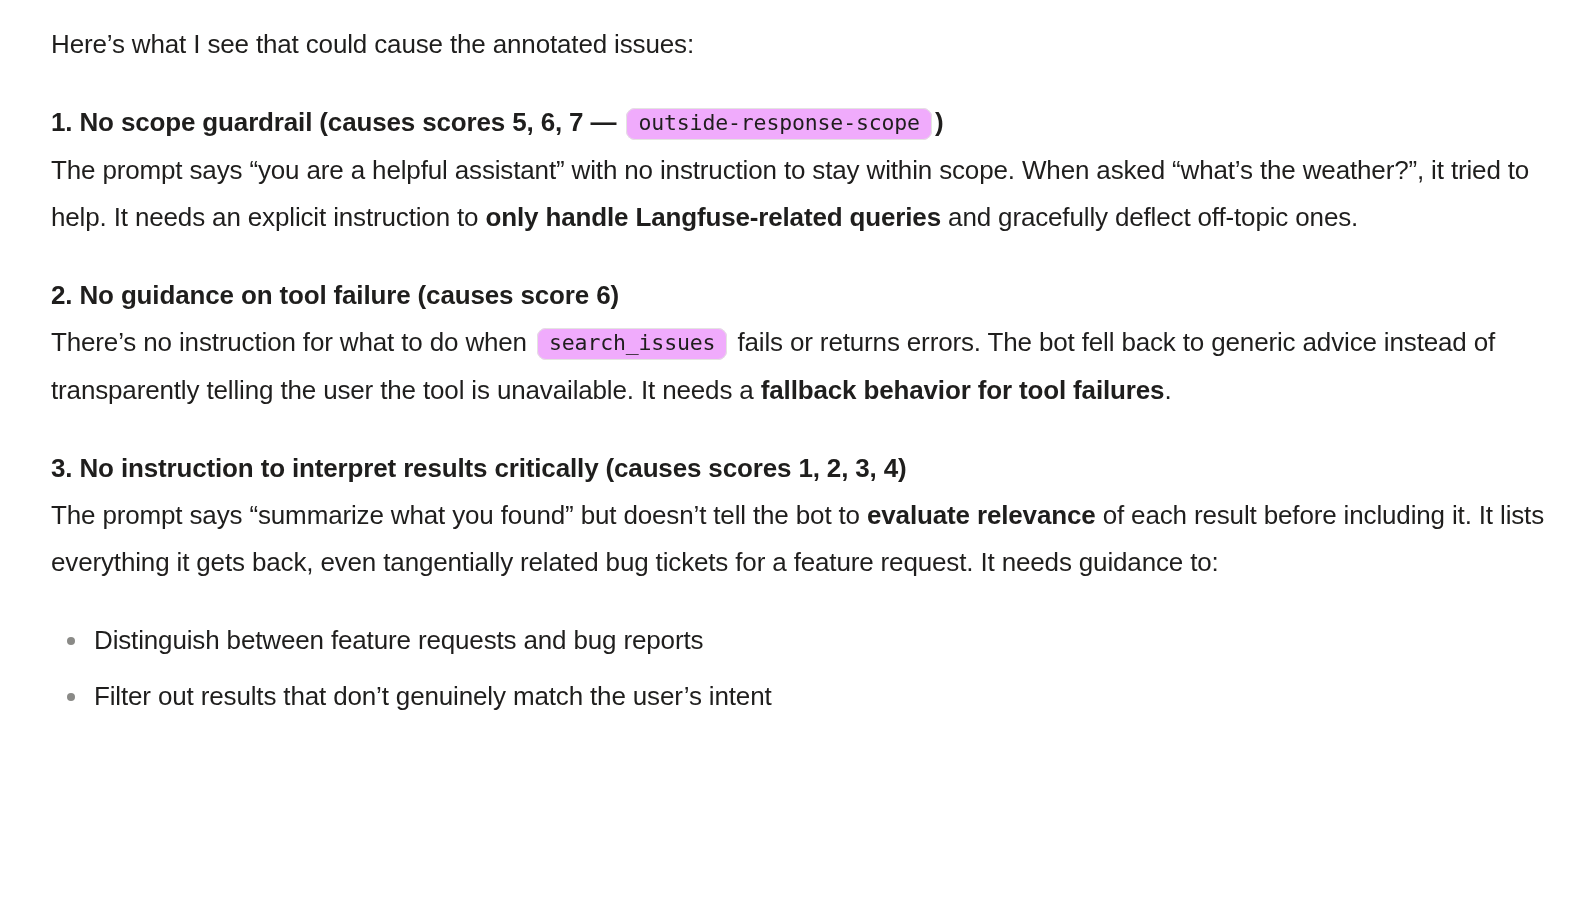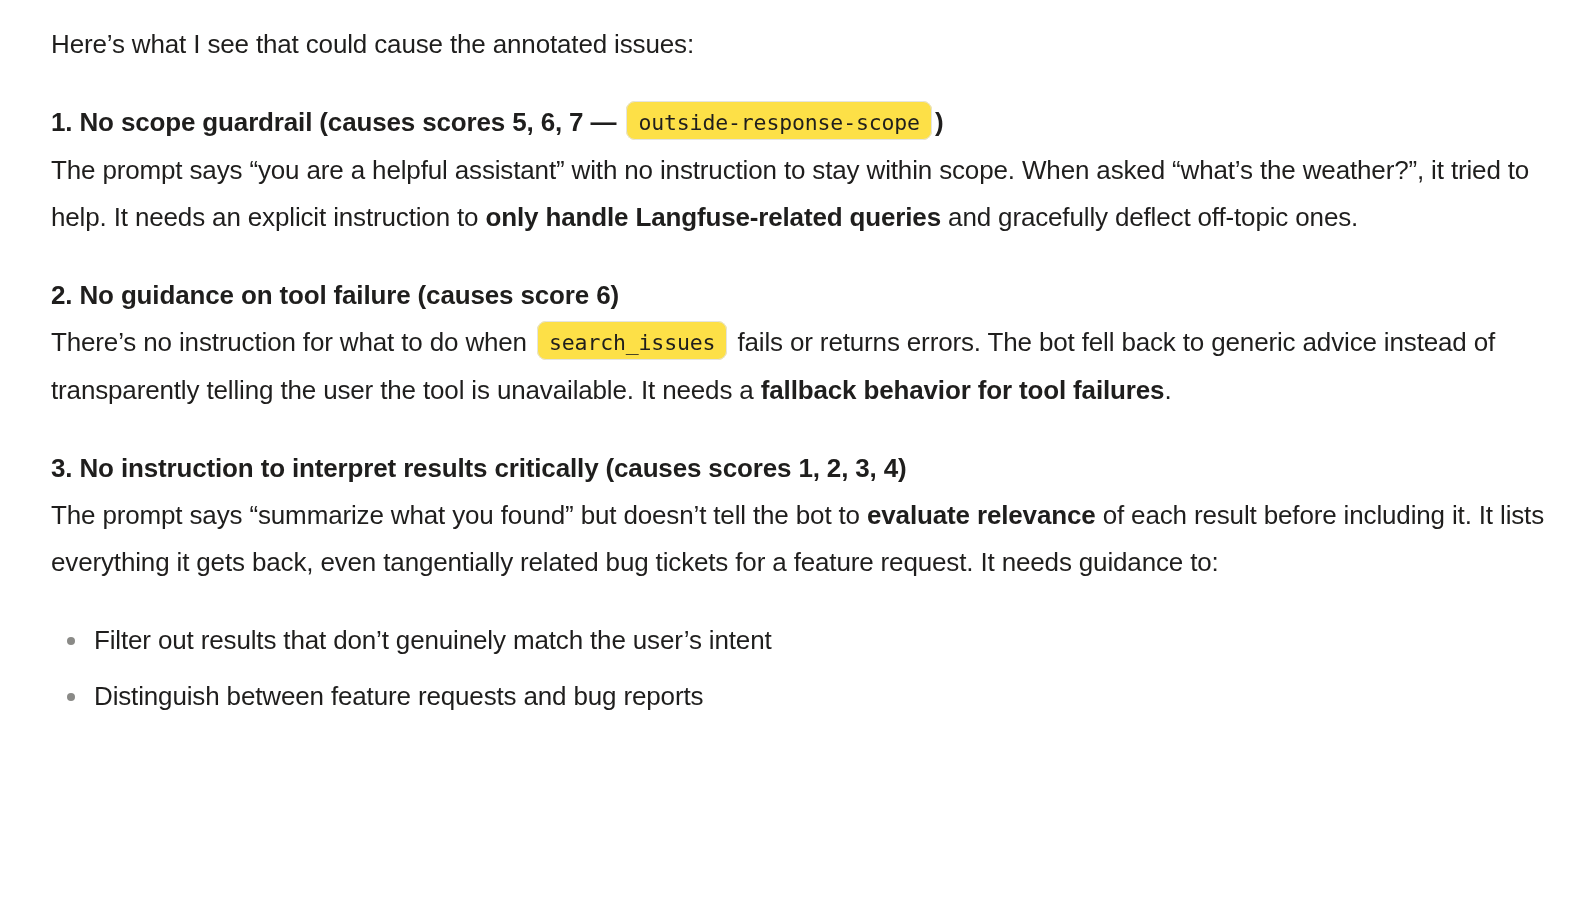--- a/index.html
+++ b/index.html
@@ -23,24 +23,24 @@
     max-width: 1532px;
   }
   strong {
     font-weight: 700;
   }
   code.inline-code {
     font-family: "DejaVu Sans Mono", monospace;
     font-size: 21.5px;
     font-weight: 400;
     color: #1f1e1d;
-    background: #fde047;
+    background: #f0abfc;
     border: 1.5px solid #e4e4e1;
     border-radius: 9px;
-    padding: 8px 11px 4px 11px;
+    padding: 1px 11px 4px 11px;
     margin: 0 3px;
     white-space: nowrap;
     position: relative;
     top: -1px;
   }
   ul.bullets {
     list-style: none;
     margin: 0;
     padding: 0 0 0 43px;
     max-width: 1500px;
@@ -64,16 +64,16 @@
 <body>
 
 <div class="message">
   <p>Here’s what I see that could cause the annotated issues:</p>
   <div>
       <p><strong><span>1. No scope guardrail (causes scores 5, 6, 7 — </span><code class="inline-code">outside-response-scope</code><span>)</span></strong><br><span>The prompt says “you are a helpful assistant” with no instruction to stay within scope. When asked “what’s the weather?”, it tried to help. It needs an explicit instruction to </span><strong>only handle Langfuse-related queries</strong><span> and gracefully deflect off-topic ones.</span></p>
       <p><strong><span>2. No guidance on tool failure (causes score 6)</span></strong><br><span>There’s no instruction for what to do when </span><code class="inline-code">search_issues</code><span> fails or returns errors. The bot fell back to generic advice instead of transparently telling the user the tool is unavailable. It needs a </span><strong>fallback behavior for tool failures</strong><span>.</span></p>
       <p><strong><span>3. No instruction to interpret results critically (causes scores 1, 2, 3, 4)</span></strong><br><span>The prompt says “summarize what you found” but doesn’t tell the bot to </span><strong>evaluate relevance</strong><span> of each result before including it. It lists everything it gets back, even tangentially related bug tickets for a feature request. It needs guidance to:</span></p>
     </div>
   <ul class="bullets">
+      <li><span>Distinguish between feature requests and bug reports</span></li>
       <li><span>Filter out results that don’t genuinely match the user’s intent</span></li>
-      <li><span>Distinguish between feature requests and bug reports</span></li>
     </ul>
 </div>
 
 </body></html>

